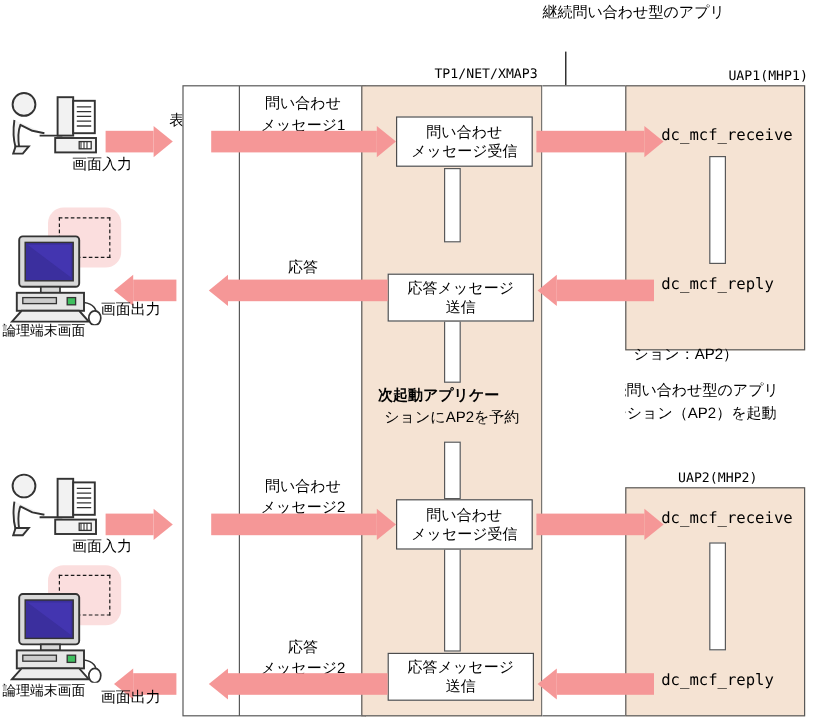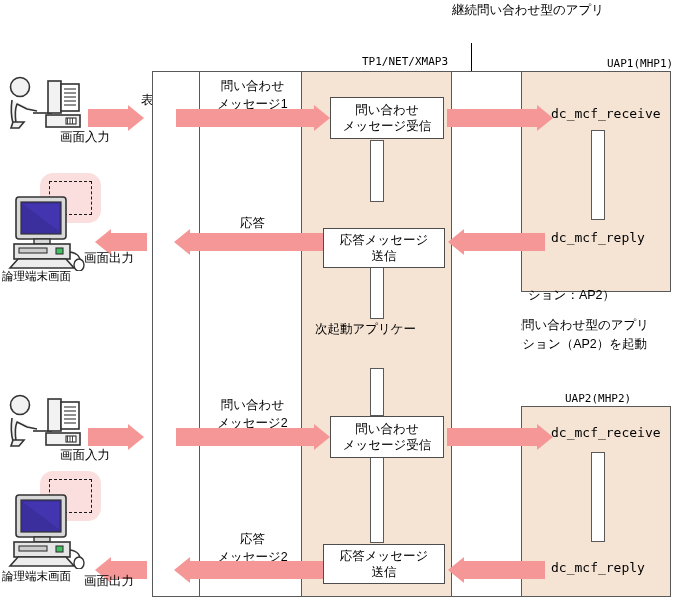--- a/index.html
+++ b/index.html
@@ -172,21 +172,22 @@
   <div class="procbox" style="left:330px; top:97px; width:114px; height:42px;">
     <span><span>問い合わせ</span>
 <span>メッセージ受信</span></span>
   </div>
 
   <div class="procbox" style="left:323px; top:228px; width:122px; height:40px;">
     <span><span>応答メッセージ</span>
 <span>送信</span></span>
   </div>
 
-  <div class="txt center" style="left:303px; top:321px; width:125px;">次起動アプリケー</div>
+  <div class="txt center" style="left:303px; top:321px; width:125px;font-weight:bold;">次起動アプリケー</div>
+  <div class="txt center" style="left:303px; top:340px; width:147px;">ションにAP2を予約</div>
 
   <div class="procbox" style="left:330px; top:416px; width:114px; height:42px;">
     <span><span>問い合わせ</span>
 <span>メッセージ受信</span></span>
   </div>
 
   <div class="procbox" style="left:323px; top:544px; width:122px; height:40px;">
     <span><span>応答メッセージ</span>
 <span>送信</span></span>
   </div>

